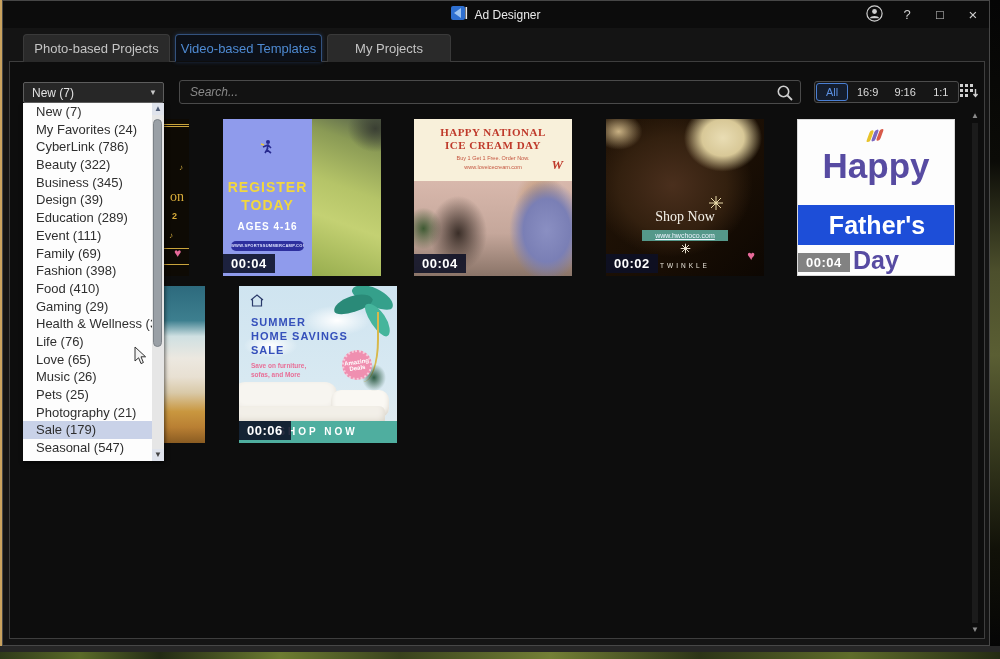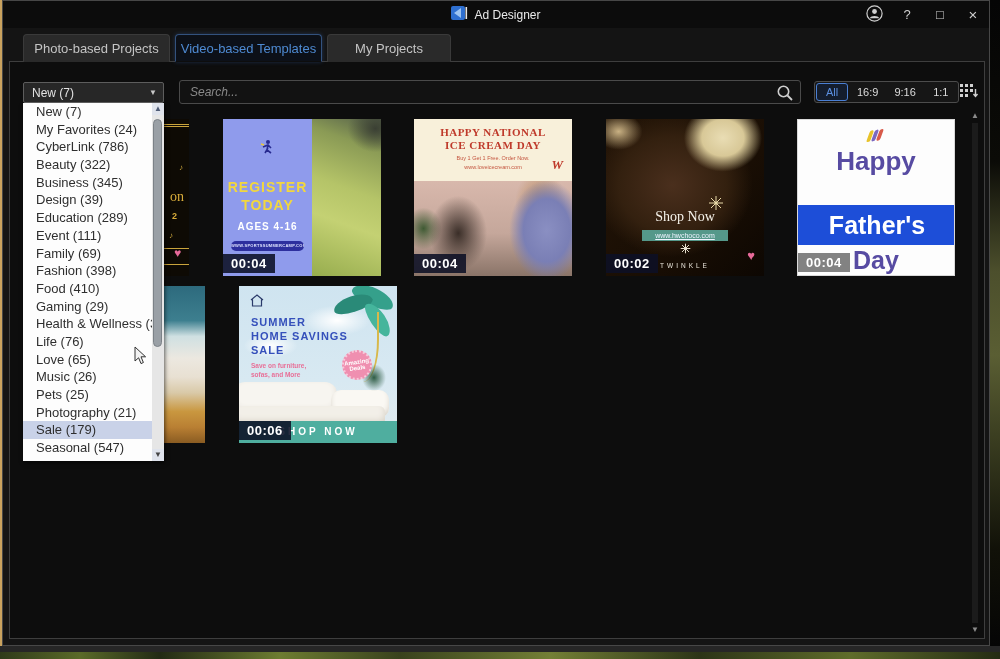--- a/index.html
+++ b/index.html
@@ -123,21 +123,21 @@
   .t-choc .pill { position:absolute; left:36px; top:111px; width:86px; height:11px; background:#55988a; color:#eef4ff;
                   font-size:7px; text-align:center; line-height:11px; text-decoration:underline; }
   .t-choc .brand { position:absolute; left:0; bottom:7px; width:100%; text-align:center; color:#e8e4da; font-size:6.5px; letter-spacing:3px; }
   .t-choc .star8 { position:absolute; }
   .t-choc .heart { position:absolute; right:9px; bottom:13px; color:#e86a9a; font-size:13px; }
 
   
   .t-dad { background:#fdfdfd; border:1px solid #d9d9d9; }
   .t-dad .logo { position:absolute; left:70px; top:10px; display:flex; gap:1px; transform:rotate(-8deg); }
   .t-dad .logo i { display:block; width:4px; height:11px; border-radius:2px; transform:skewX(-28deg); }
-  .t-dad .w1 { position:absolute; left:0; top:26px; width:100%; text-align:center; color:#574ba2; font-weight:bold; font-size:26px; }
+  .t-dad .w1 { position:absolute; left:0; top:26px; width:100%; text-align:center; color:#574ba2; font-weight:bold; font-size:35px; }
   .t-dad .band { position:absolute; left:-1px; top:85px; width:160px; height:40px; background:#1d4ed8;padding-left:32px; }
   .t-dad .w2 { position:absolute; left:0; top:6px; width:100%; text-align:center; color:#fff; font-weight:bold; font-size:25px; }
   .t-dad .w3 { position:absolute; left:0; top:126px; width:100%; text-align:center; color:#574ba2; font-weight:bold; font-size:25px; }
 
   
   .t-beach { background:radial-gradient(30px 16px at 60% 34%, #ffffff 0%, rgba(255,255,255,0) 80%),
                         linear-gradient(180deg,#2d6a7d 0%,#3d7f8f 22%,#cfe0e2 32%,#ece8e0 46%,#e8e0d2 58%,#d9c9a8 68%,#c9973f 80%,#b97f33 90%,#8a5c22 100%); }
 
   
   .t-summer { background:radial-gradient(44px 20px at 62% 22%, #ffffff 0%, rgba(255,255,255,0) 75%),

